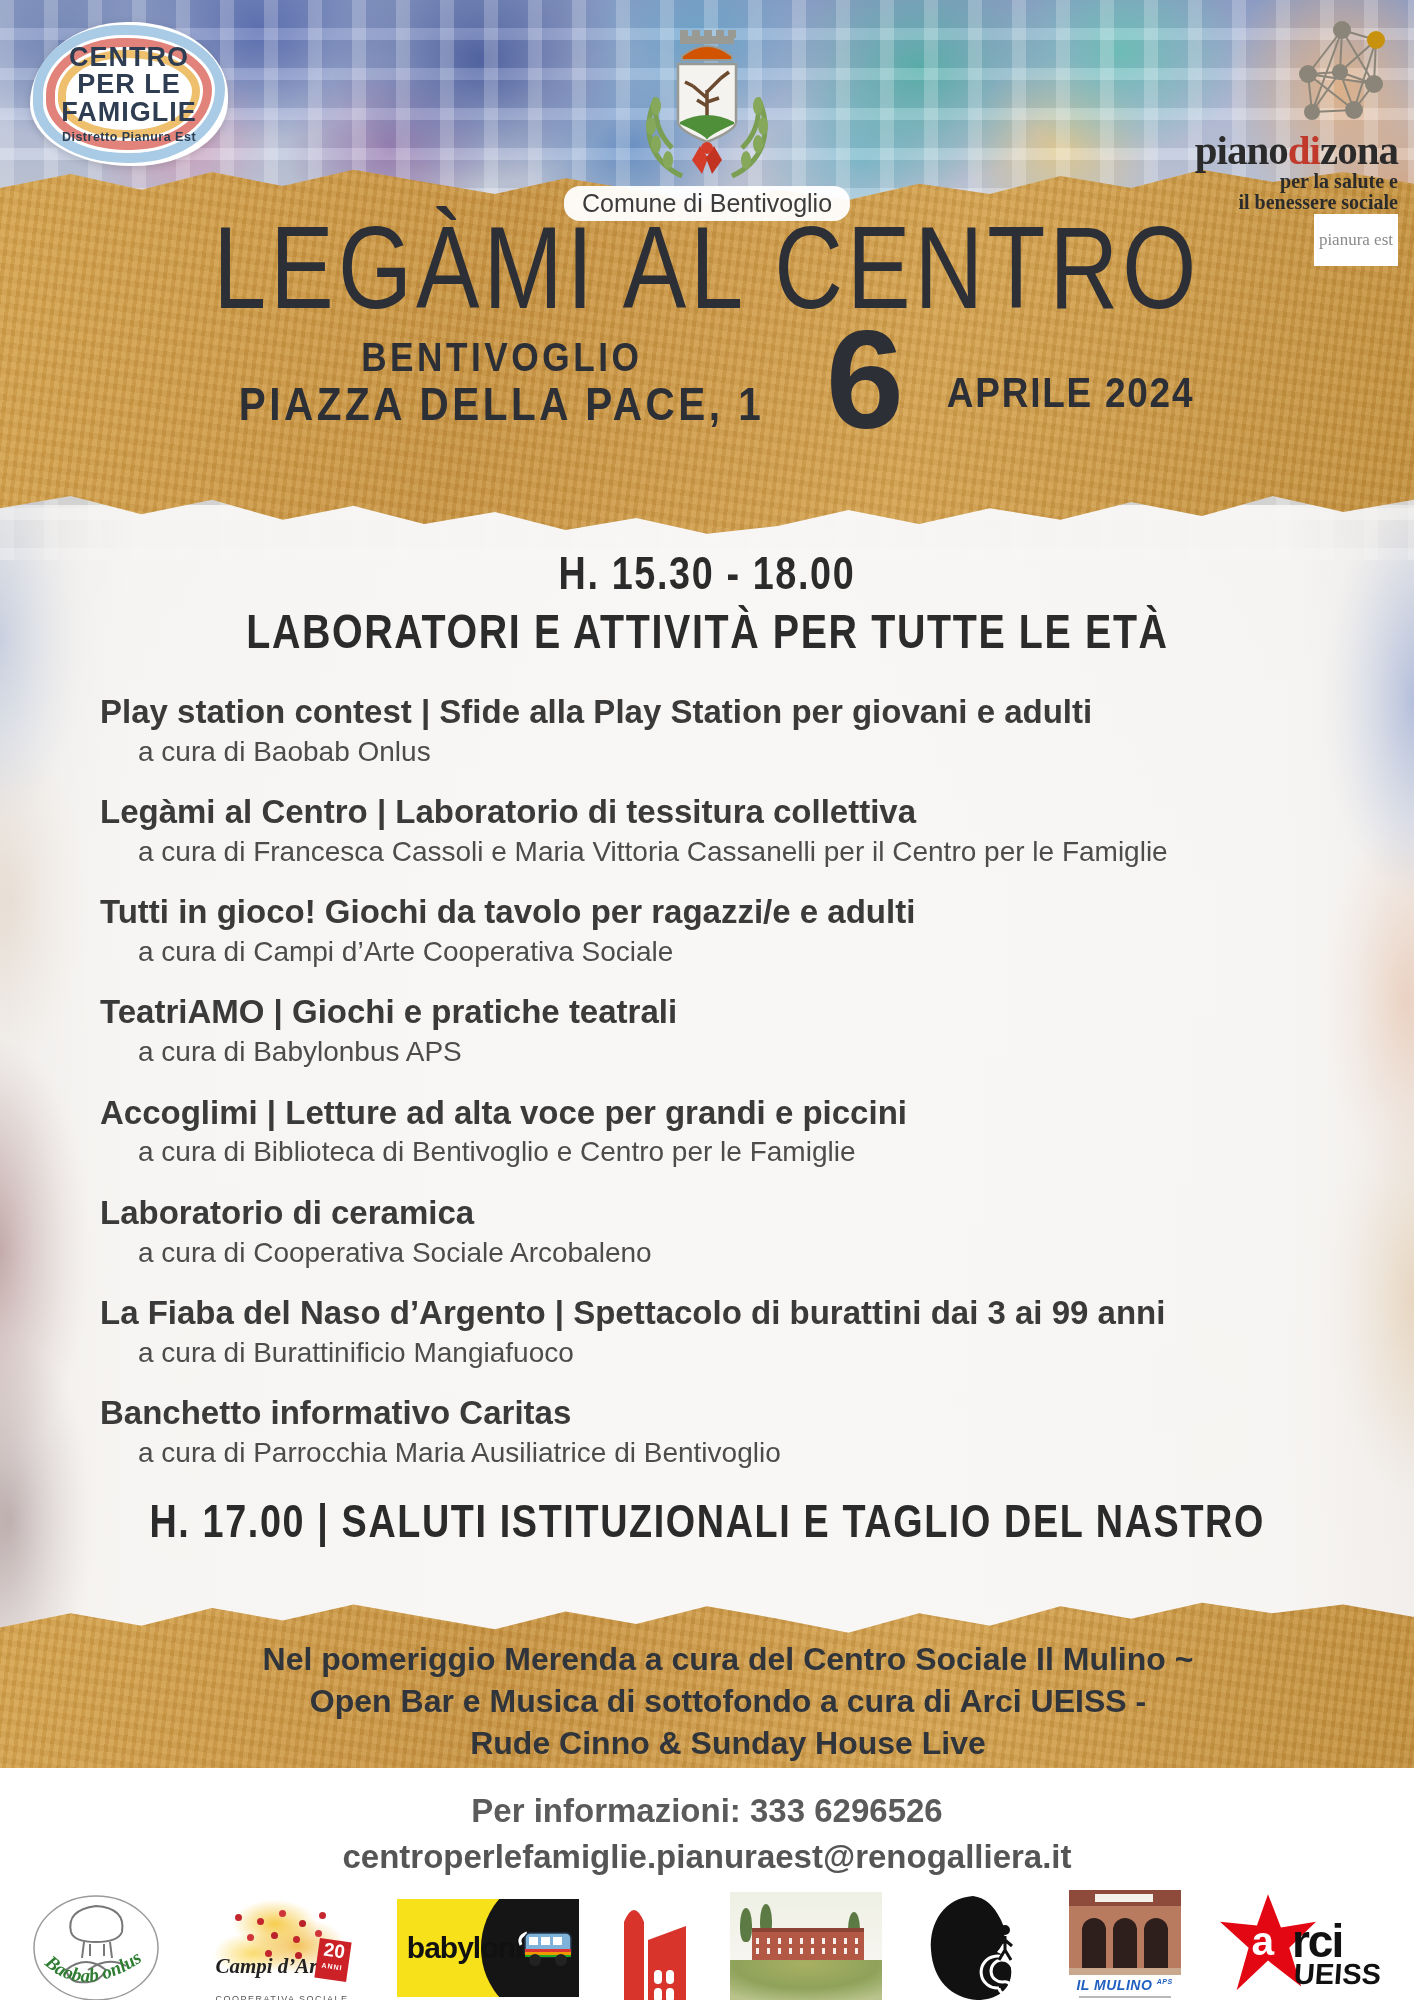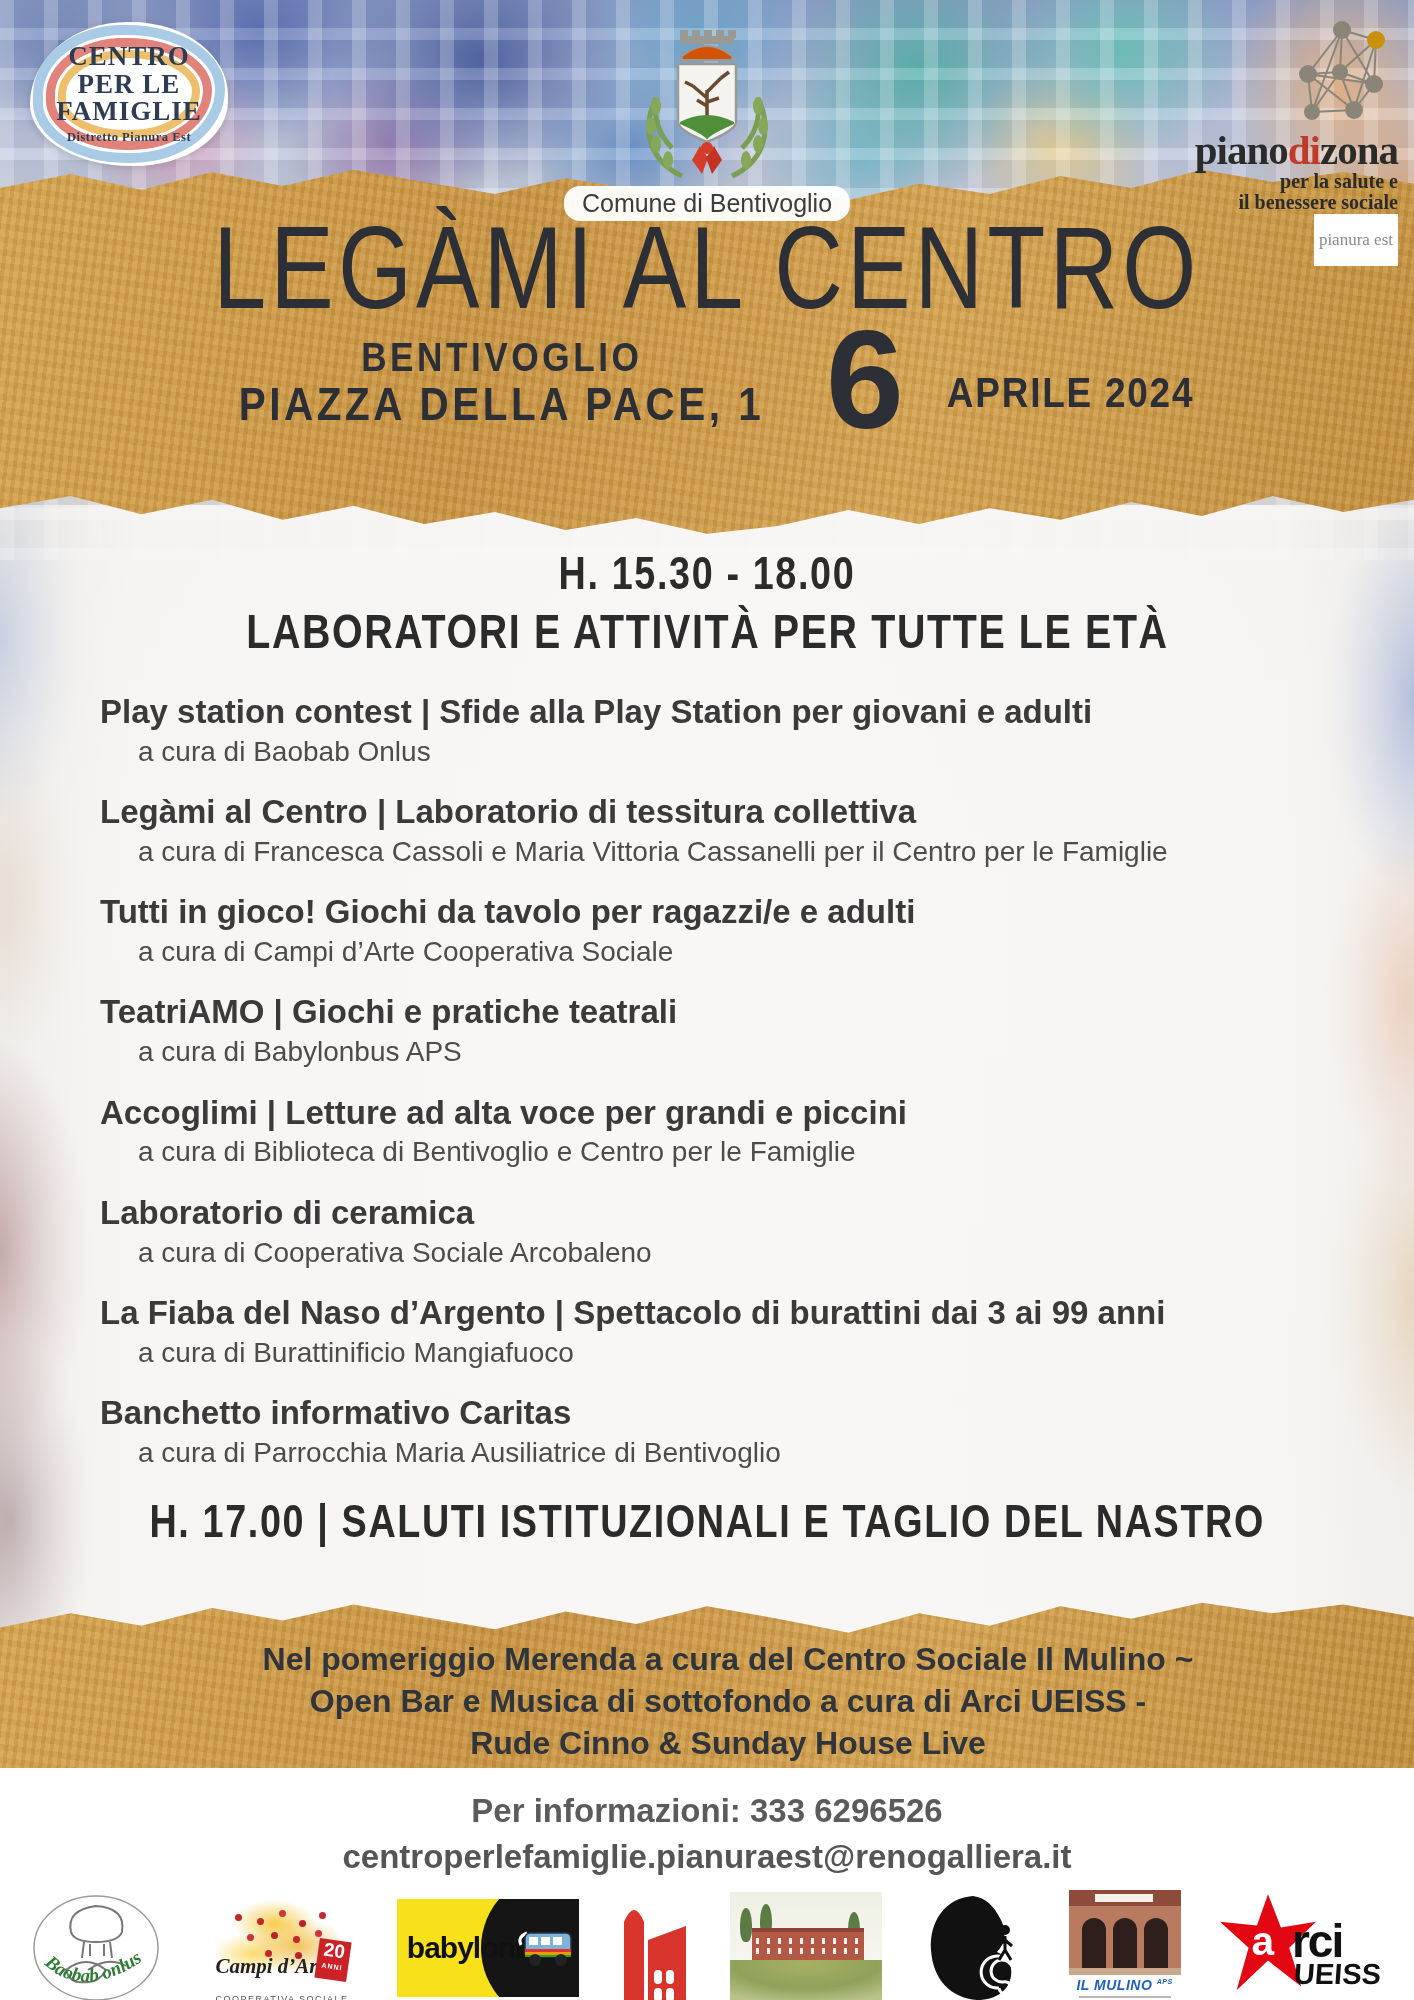--- a/index.html
+++ b/index.html
@@ -64,21 +64,21 @@
   .dateTxt{font-size:42px;font-weight:700;letter-spacing:2px;margin-top:22px;}
 
   
   .cpf{position:absolute;left:30px;top:22px;width:198px;height:144px;background:#fff;z-index:4;
     border-radius:50% 50% 48% 52% / 58% 52% 46% 44%;box-shadow:0 2px 8px rgba(0,0,0,.15);}
   .ring{position:absolute;border-radius:48% 52% 50% 50%/52% 48% 55% 45%;}
   .ring.r1{inset:3px;border:10px solid #a9cbe5;}
   .ring.r2{inset:16px;border:9px solid #e2837b;}
   .ring.r3{inset:28px;border:8px solid #eec06d;}
   .cpf-text{position:absolute;inset:0;display:flex;flex-direction:column;justify-content:center;
-    align-items:center;text-align:center;color:#2e3d51;font-weight:700;font-family:Liberation Serif, serif;}
+    align-items:center;text-align:center;color:#2e3d51;font-weight:700;}
   .cpf-text .l{font-size:27px;line-height:1.02;letter-spacing:1px;}
   .cpf-text .s{font-size:12.5px;margin-top:4px;letter-spacing:.5px;}
 
   .crest{position:absolute;left:634px;top:28px;z-index:4;}
   .comune-label{position:absolute;left:50%;top:186px;transform:translateX(-50%);z-index:4;
     background:rgba(255,255,255,.95);border-radius:16px;padding:3px 18px;font-size:25px;color:#3c3c3c;white-space:nowrap;}
 
   .pdz{position:absolute;right:16px;top:18px;z-index:4;text-align:right;width:270px;
     font-family:"Liberation Serif",serif;color:#2b2b2b;}
   .pdz .word{font-size:41px;font-weight:700;letter-spacing:-1px;line-height:1;}

